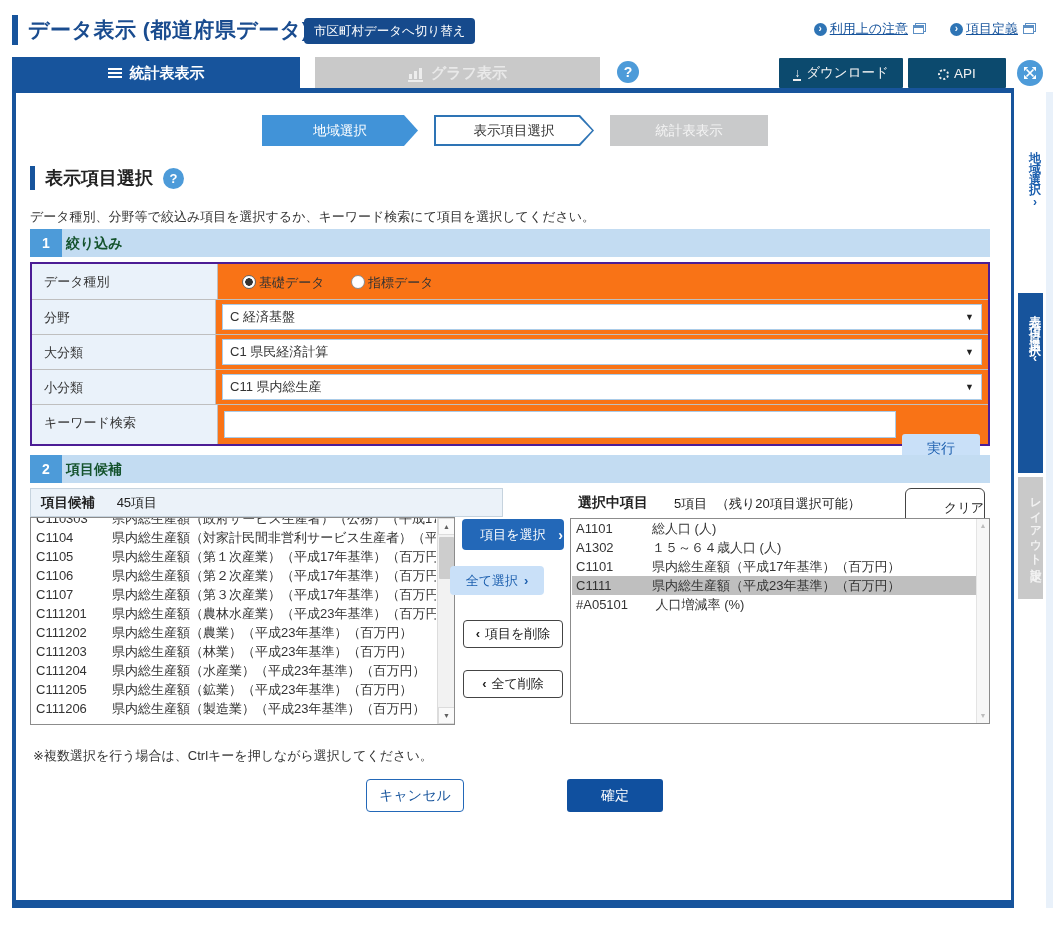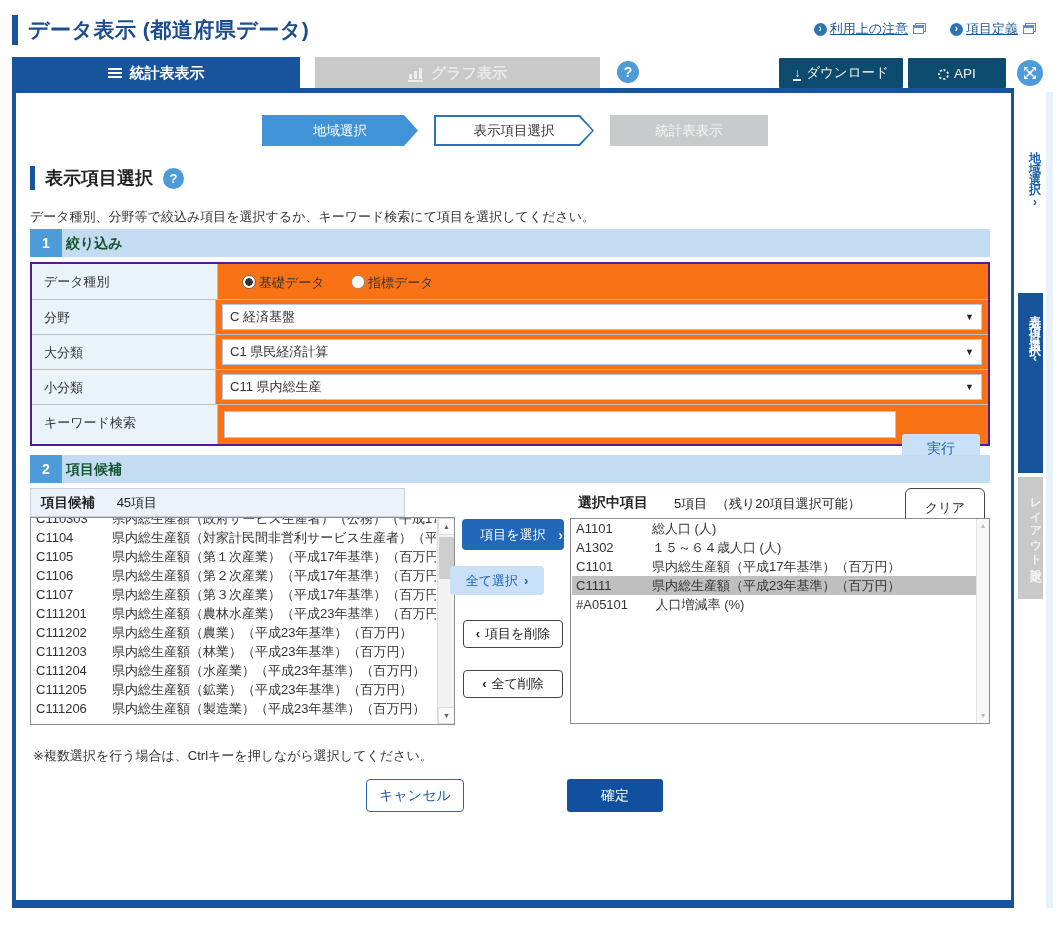--- a/index.html
+++ b/index.html
@@ -70,21 +70,21 @@
   .radio { display:inline-block; width:14px; height:14px; border:1px solid #8a8a8a; border-radius:50%; background:#fff; vertical-align:-2px; margin-right:3px; cursor:pointer; }
   .radio.checked { border-color:#666; background:radial-gradient(circle at 50% 50%, #333 0 3.5px, #fff 4px); }
   .radio-lbl { font-size:13px; color:#333; margin-right:22px; }
   .fv-radios { padding-top:9px; padding-left:24px; }
   .sel { position:relative; width:760px; height:26px; border:1px solid #A9CBE8; background:#fff; font-size:13px; color:#333; line-height:24px; padding:0 22px 0 7px; cursor:pointer; white-space:nowrap; overflow:hidden; }
   .sel .sarr { position:absolute; right:7px; top:0; font-size:9px; color:#222; line-height:24px; }
   .kw-input { width:672px; height:27px; border:1px solid #A9CBE8; margin-top:2px; font-size:13px; padding:0 6px; outline:none; }
   .exec-btn { position:absolute; right:8px; top:5px; width:78px; height:30px; background:#C9E0F8; color:#1C5FAE; border:none; border-radius:3px; font-size:14px; cursor:pointer;margin-top:24px; }
 
   
-  .lst-hd-left { position:absolute; left:30px; top:488px; width:375px; height:29px; background:#EBF2F9; border:1px solid #C6D3DE; font-size:13px; color:#222; line-height:27px; padding-left:10px; }
+  .lst-hd-left { position:absolute; left:30px; top:488px; width:473px; height:29px; background:#EBF2F9; border:1px solid #C6D3DE; font-size:13px; color:#222; line-height:27px; padding-left:10px; }
   .lst-hd-left b { font-size:13.5px; }
   .lst-hd-left .cnt { margin-left:18px; font-weight:normal; }
   .listbox { position:absolute; background:#fff; border:1px solid #8C8C8C; overflow:hidden; }
   .lb-left { left:30px; top:517px; width:425px; height:208px; }
   .lb-right { left:570px; top:518px; width:420px; height:206px; }
   .rows { position:absolute; left:1px; top:0; right:18px; bottom:0; overflow:hidden; }
   .rows-clip { margin-top:-9px; }
   .rows-r { right:13px; }
   .lrow { height:19px; line-height:19px; font-size:13px; color:#333; white-space:nowrap; padding-left:4px; cursor:pointer; }
   .lrow .code { display:inline-block; width:76px; }
@@ -98,21 +98,21 @@
   
   .sb-thin { position:absolute; top:0; right:0; bottom:0; width:13px; background:#F7F7F7; border-left:1px solid #E4E4E4; cursor:pointer; }
   .sb-thin .sb-btn { position:absolute; left:0; width:12px; height:14px; color:#BDBDBD; font-size:7px; text-align:center; line-height:14px; }
   .sb-thin .up { top:0; }
   .sb-thin .dn { bottom:0; }
 
   .lst-hd-right { position:absolute; left:570px; top:488px; width:420px; height:30px; font-size:13px; color:#222; }
   .lst-hd-right .t { font-size:14px; font-weight:bold; position:absolute; left:8px; top:6px; }
   .lst-hd-right .c { position:absolute; left:104px; top:7px; }
   .lst-hd-right .r { position:absolute; left:146px; top:7px; }
-  .clear-btn { position:absolute; right:5px; top:0; width:80px; height:40px; background:#fff; border:1px solid #444; border-radius:6px; font-size:13px; color:#222; cursor:pointer; }
+  .clear-btn { position:absolute; right:5px; top:0; width:80px; height:40px; background:#fff; border:1px solid #444; border-radius:6px; font-size:13px; color:#222; cursor:pointer;text-align:right; }
 
   
   .mid-btn { position:absolute; font-size:13px; border-radius:4px; cursor:pointer; }
   .btn-pick { left:462px; top:519px; width:102px; height:31px; background:#2368B8; color:#fff; border:none; }
   .btn-pick .gl { position:absolute; right:1px; top:8px; font-size:14px; font-weight:bold; }
   .btn-pick-all { left:450px; top:566px; width:94px; height:29px; background:#C9E0F8; color:#1C5FAE; border:none; }
   .btn-pick-all .gl { font-weight:bold; margin-left:6px; }
   .btn-rm, .btn-rm-all { width:100px; height:28px; background:#fff; border:1px solid #444; color:#222; }
   .btn-rm { left:463px; top:620px; }
   .btn-rm-all { left:463px; top:670px; }
@@ -131,20 +131,21 @@
   .rail-strip { position:absolute; left:1046px; top:92px; width:7px; height:816px; background:#E9F1FA; }
 </style>
 </head>
 <body>
 
 <div class="app">
 
   <div class="title-row">
     <span class="title-bar"></span>
     <h1 class="app-title">データ表示 (都道府県データ)</h1>
+    <button class="switch-btn">市区町村データへ切り替え</button>
     <div class="hdr-links">
       <a class="hdr-link">
         <span class="cir-chevron">›</span>
         <span class="txt">利用上の注意</span>
         <span class="ext-icon"></span>
       </a>
       <a class="hdr-link">
         <span class="cir-chevron">›</span>
         <span class="txt">項目定義</span>
         <span class="ext-icon"></span>

